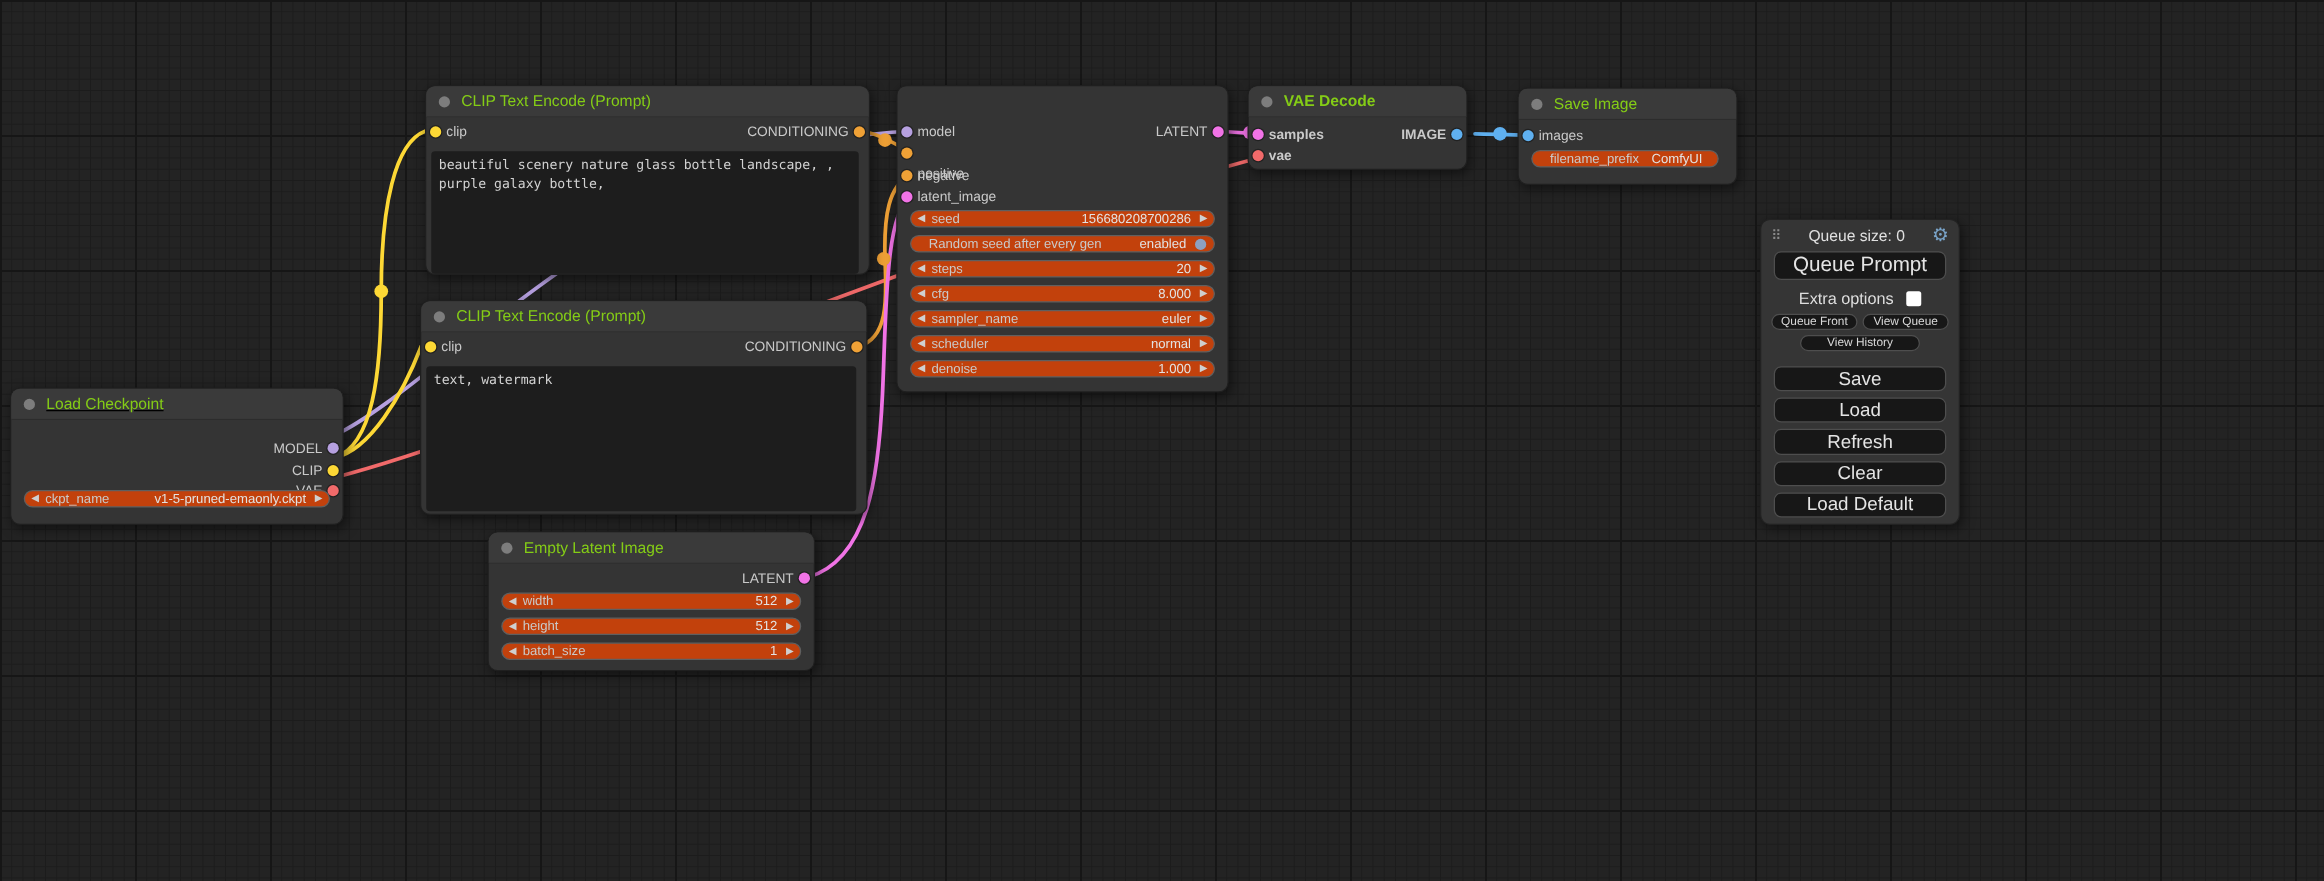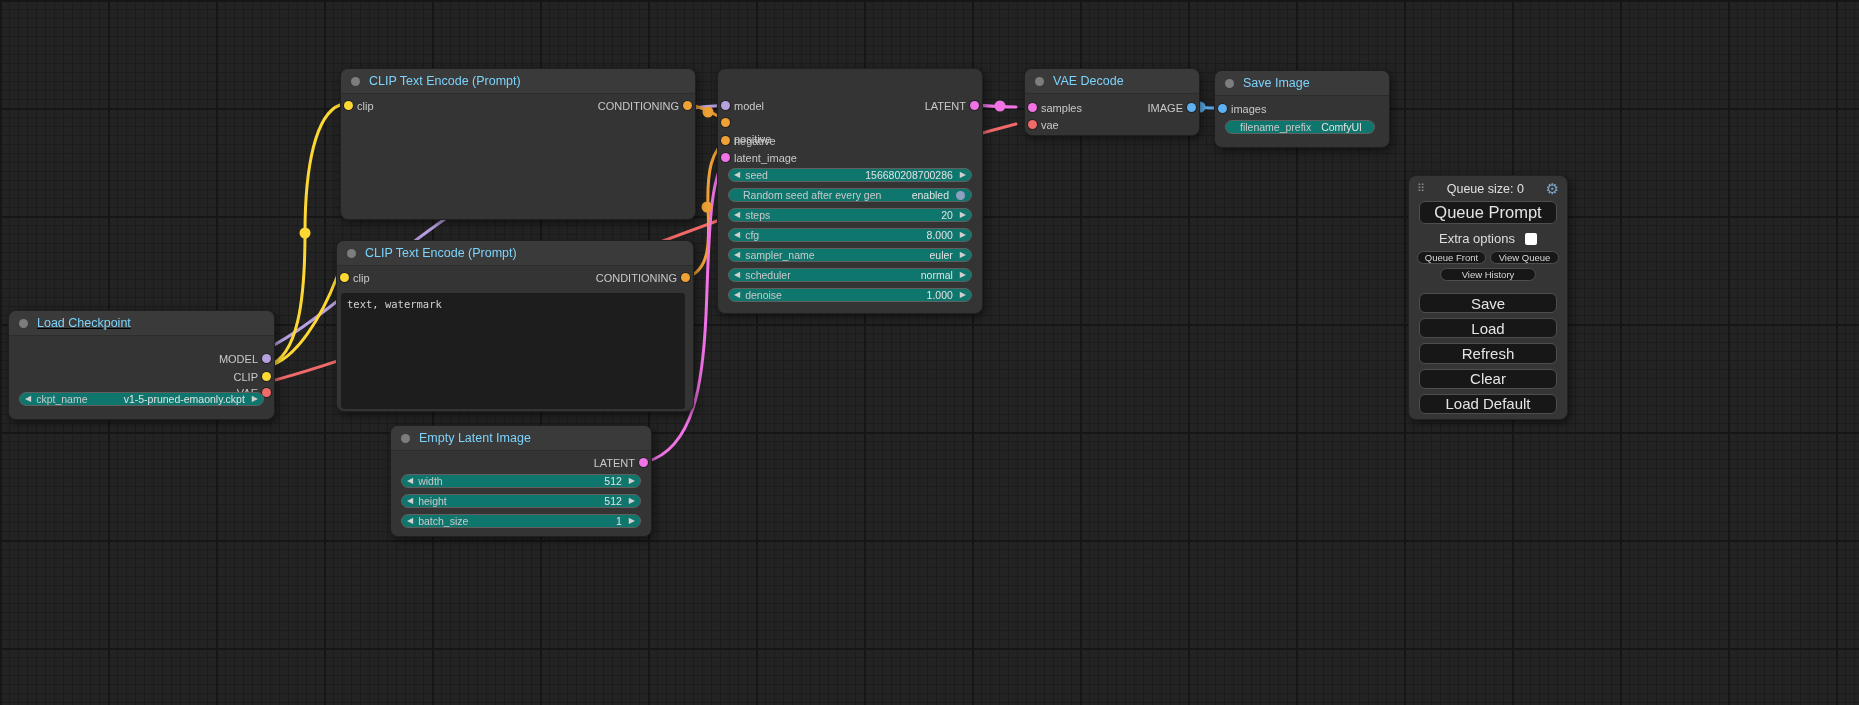--- a/index.html
+++ b/index.html
@@ -23,30 +23,30 @@
   
   .node{
     position:absolute;z-index:2;background:#343434;border:1px solid #1f1f1f;
     border-radius:8px;box-shadow:2px 3px 9px rgba(0,0,0,.5);box-sizing:border-box;
   }
   .node-header{
     height:24px;display:flex;align-items:center;gap:9px;padding:0 10px;
     background:#3a3a3a;border-radius:7px 7px 0 0;border-bottom:1px solid #2c2c2c;
   }
   .hdr-dot{width:9px;height:9px;border-radius:50%;background:#7d7d7d;flex:0 0 auto;}
-  .node-title{font-size:12.5px;color:#7dd3fc;white-space:nowrap;}
+  .node-title{font-size:12.5px;color:#84cc16;white-space:nowrap;}
   .port{position:absolute;width:9px;height:9px;border-radius:50%;box-shadow:0 0 0 1px rgba(0,0,0,.35);}
   .port.in{left:3px;} .port.out{right:3px;}
   .p-model{background:#b6a0e0;} .p-clip{background:#fdd835;} .p-vae{background:#f16a6a;}
   .p-cond{background:#efa136;} .p-latent{background:#f173e6;} .p-image{background:#5fb0f0;}
   .slot-label{position:absolute;height:14px;line-height:14px;font-size:11px;color:#c9c9c9;white-space:nowrap;}
   .slot-label.in{left:16px;} .slot-label.out{right:16px;text-align:right;}
   .pill{
     position:absolute;left:10px;right:10px;height:14px;box-sizing:border-box;
-    background:#0f766e;border:1px solid #5f5f5f;border-radius:8px;
+    background:#c2410c;border:1px solid #5f5f5f;border-radius:8px;
     display:flex;align-items:center;padding:0 5px;font-size:10.5px;color:#c9c9c9;white-space:nowrap;
   }
   .pill .arr{font-size:8px;color:#cfcfcf;line-height:1;flex:0 0 auto;}
   .pill .w-label{margin-left:5px;overflow:hidden;}
   .pill .w-value{margin-left:auto;margin-right:7px;color:#e2e2e2;}
   .pill.no-arrows .w-label{margin-left:9px;}
   .toggle-dot{width:9px;height:9px;border-radius:50%;background:#8da0c0;flex:0 0 auto;margin-right:1px;}
   .prompt-box{
     position:absolute;left:4px;right:8px;background:#1d1d1d;border-radius:3px;
     font-family:"DejaVu Sans Mono",monospace;font-size:10.5px;line-height:1.45;
@@ -117,20 +117,21 @@
 
 <div class="node" style="left:340px;top:68px;width:356px;height:152px;">
   <div class="node-header">
     <span class="hdr-dot"></span>
     <span class="node-title">CLIP Text Encode (Prompt)</span>
   </div>
   <span class="port in p-clip" style="top:32px"></span>
   <span class="slot-label in" style="top:30px">clip</span>
   <span class="slot-label out" style="top:30px">CONDITIONING</span>
   <span class="port out p-cond" style="top:32px"></span>
+  <div class="prompt-box" style="top:52px;height:98px">beautiful scenery nature glass bottle landscape, , purple galaxy bottle,</div>
 </div>
 
 <div class="node" style="left:336px;top:240px;width:358px;height:172px;">
   <div class="node-header">
     <span class="hdr-dot"></span>
     <span class="node-title">CLIP Text Encode (Prompt)</span>
   </div>
   <span class="port in p-clip" style="top:32px"></span>
   <span class="slot-label in" style="top:30px">clip</span>
   <span class="slot-label out" style="top:30px">CONDITIONING</span>
@@ -186,21 +187,21 @@
     <span class="arr">▶</span>
   </div>
   <div class="pill" style="top:219px">
     <span class="arr">◀</span>
     <span class="w-label">denoise</span>
     <span class="w-value">1.000</span>
     <span class="arr">▶</span>
   </div>
 </div>
 
-<div class="node" style="left:1024px;top:68px;width:176px;height:68px;">
+<div class="node" style="left:998px;top:68px;width:176px;height:68px;font-weight:bold;">
   <div class="node-header">
     <span class="hdr-dot"></span>
     <span class="node-title">VAE Decode</span>
   </div>
   <span class="port in p-latent" style="top:34px"></span>
   <span class="slot-label in" style="top:32px">samples</span>
   <span class="port in p-vae" style="top:51px"></span>
   <span class="slot-label in" style="top:49px">vae</span>
   <span class="slot-label out" style="top:32px">IMAGE</span>
   <span class="port out p-image" style="top:34px"></span>

